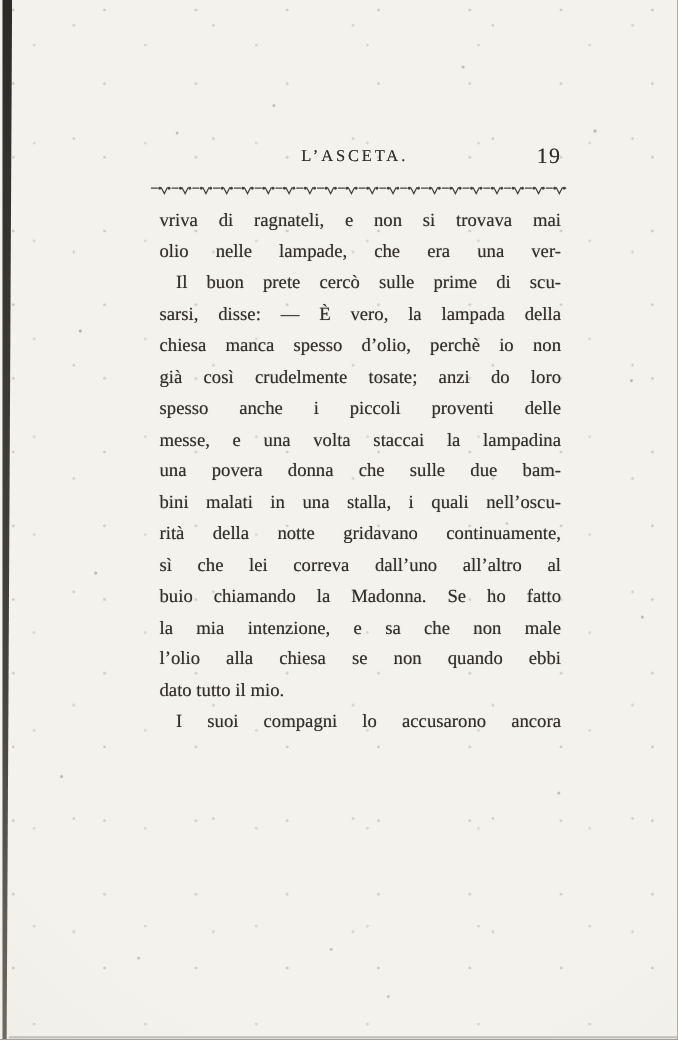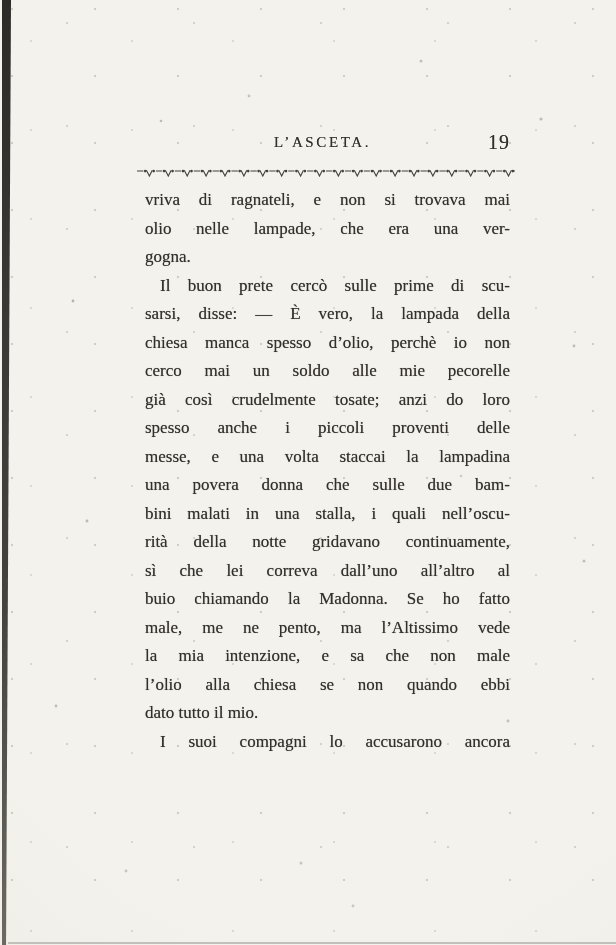--- a/index.html
+++ b/index.html
@@ -179,34 +179,31 @@
       <circle cx="338.0" cy="6.1" r="1.3" fill="#45413c"></circle>
       <circle cx="348.4" cy="6.1" r="1.3" fill="#45413c"></circle>
       <circle cx="356.9" cy="6.1" r="1.3" fill="#45413c"></circle>
       <circle cx="367.3" cy="6.1" r="1.3" fill="#45413c"></circle>
       <circle cx="375.8" cy="6.1" r="1.3" fill="#45413c"></circle>
     </svg>
 
   <div class="body-text">
       <div class="line">vriva di ragnateli, e non si trovava mai</div>
       <div class="line">olio nelle lampade, che era una ver-</div>
-      <div class="line noj">gogna.</div>
       <div class="line indent">Il buon prete cercò sulle prime di scu-</div>
       <div class="line">sarsi, disse: — È vero, la lampada della</div>
       <div class="line">chiesa manca spesso d’olio, perchè io non</div>
-      <div class="line">cerco mai un soldo alle mie pecorelle</div>
       <div class="line">già così crudelmente tosate; anzi do loro</div>
       <div class="line">spesso anche i piccoli proventi delle</div>
       <div class="line">messe, e una volta staccai la lampadina</div>
       <div class="line">una povera donna che sulle due bam-</div>
       <div class="line">bini malati in una stalla, i quali nell’oscu-</div>
       <div class="line">rità della notte gridavano continuamente,</div>
       <div class="line">sì che lei correva dall’uno all’altro al</div>
       <div class="line">buio chiamando la Madonna. Se ho fatto</div>
-      <div class="line">male, me ne pento, ma l’Altissimo vede</div>
       <div class="line">la mia intenzione, e sa che non male</div>
       <div class="line">l’olio alla chiesa se non quando ebbi</div>
       <div class="line noj">dato tutto il mio.</div>
       <div class="line indent">I suoi compagni lo accusarono ancora</div>
     </div>
 
   <div class="bottom-edge"></div>
 </div>
 
 </body></html>

